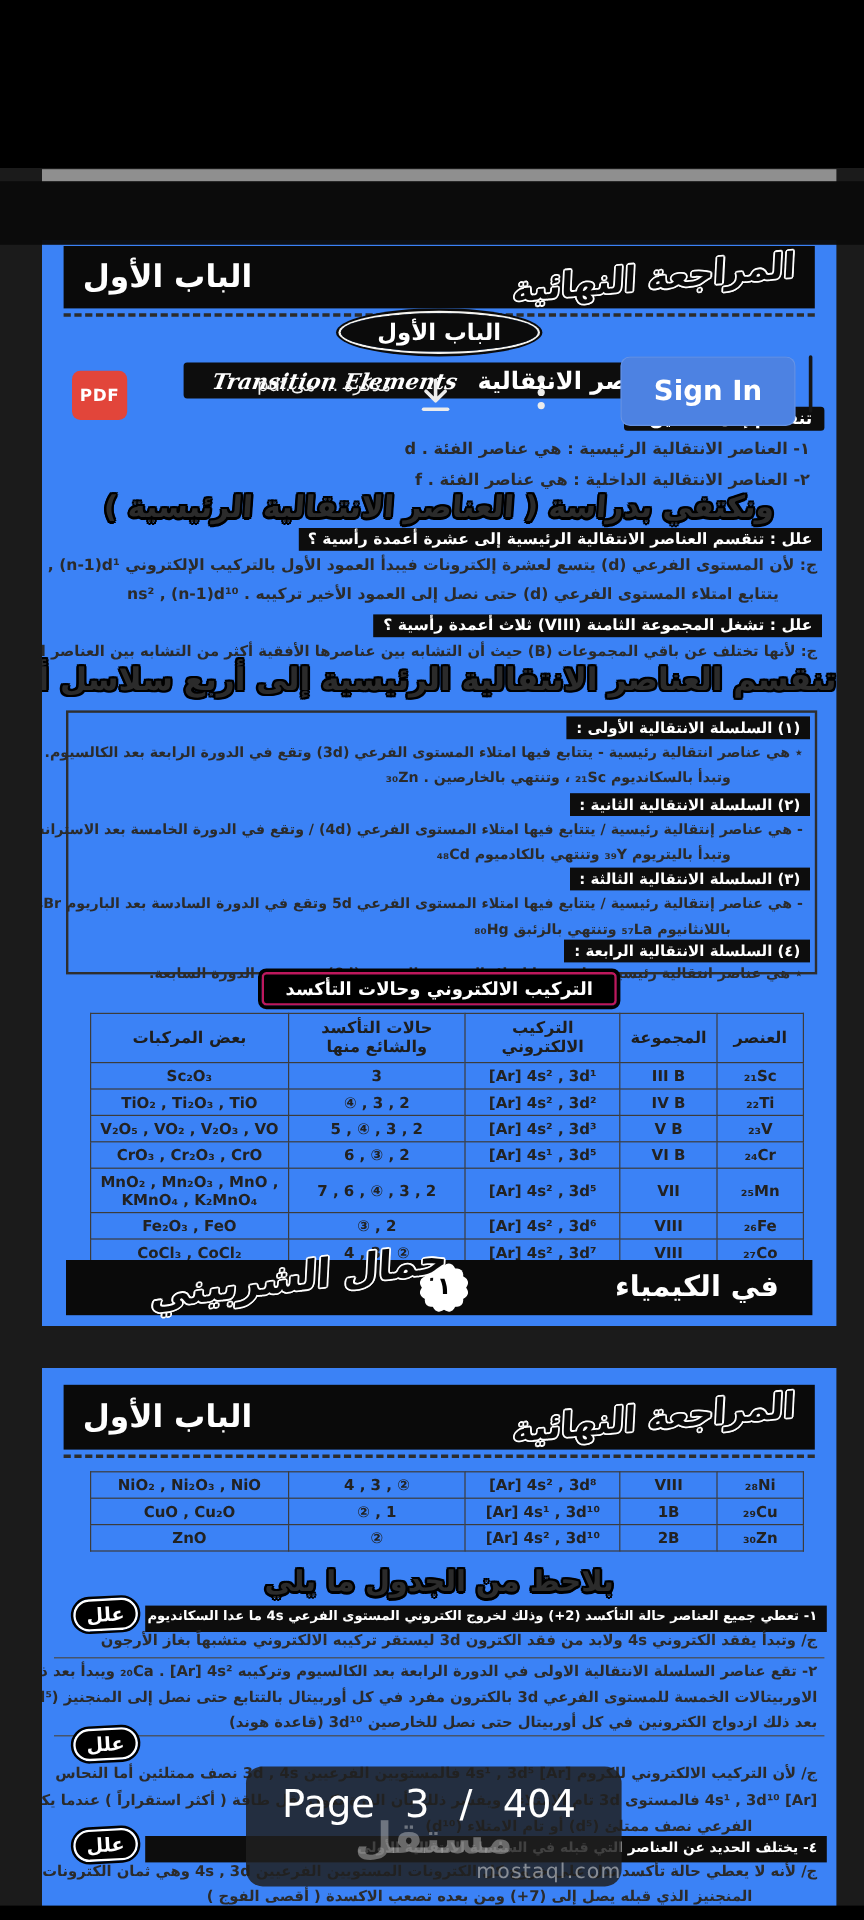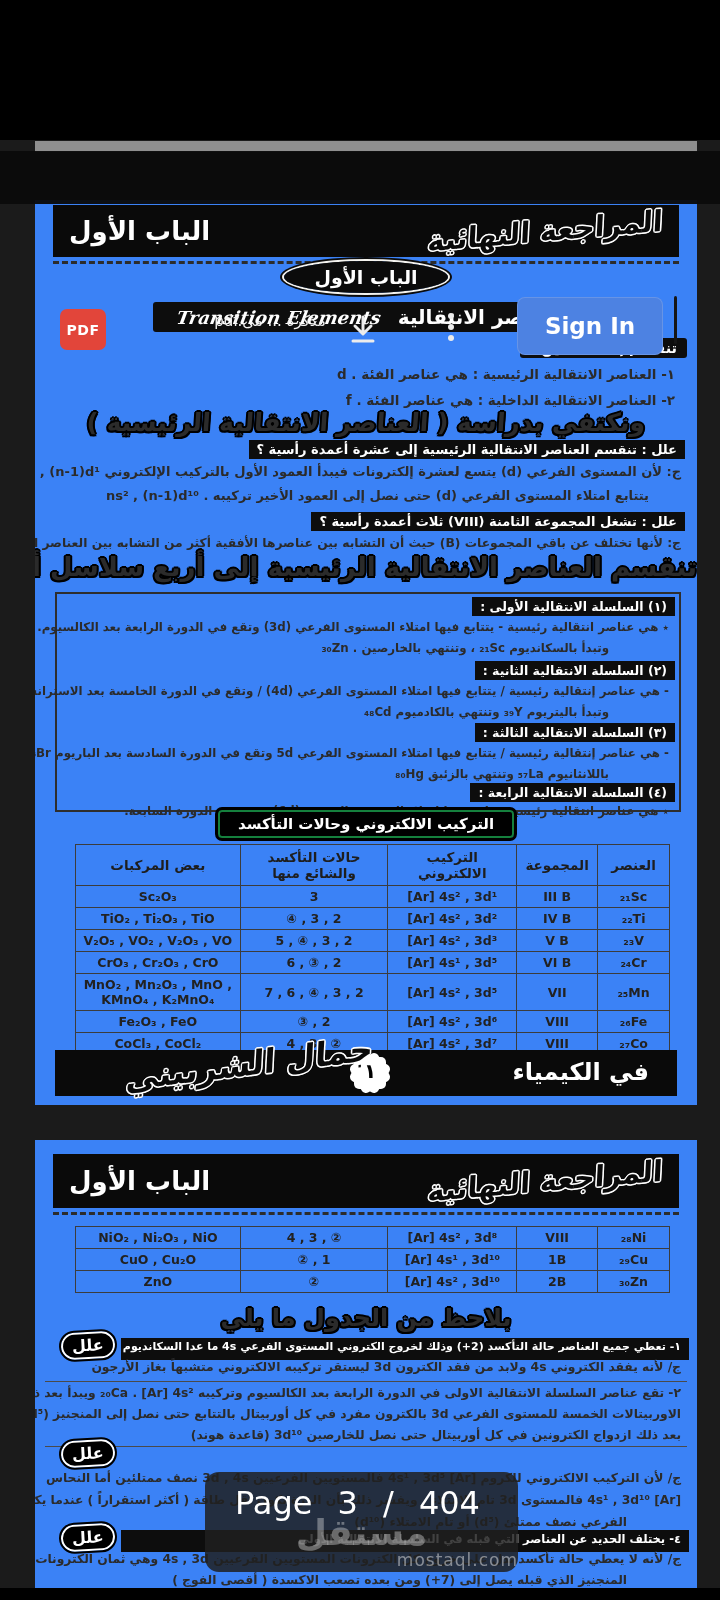--- a/index.html
+++ b/index.html
@@ -51,21 +51,21 @@
   .secbox{position:absolute;border:2px solid #2e2e2e;}
   .qbar{position:absolute;background:#0d0d0d;color:#fff;font-weight:700;direction:rtl;text-align:right;
         padding:2px 8px;white-space:nowrap;overflow:hidden;}
   .ellal{position:absolute;background:#000;color:#fff;font-weight:800;font-size:16px;padding:2px 9px;
          border:2px solid #fff;outline:2px solid #000;border-radius:14px;transform:rotate(-3deg);}
   table{border-collapse:collapse;direction:rtl;}
   th,td{border:1.6px solid #3c3c3c;text-align:center;vertical-align:middle;}
   th{font-size:13.5px;font-weight:800;padding:4px 2px;color:#1e1e1e;margin-top:21px;}
   td{font-size:12.5px;font-weight:600;padding:3px 3px;direction:ltr;color:#222;}
   .tblbadge{background:#000;color:#fff;font-weight:800;font-size:15px;padding:3px 18px;
-            border:2px solid #15803d;outline:3px solid #000;border-radius:4px;}
+            border:2px solid #be185d;outline:3px solid #000;border-radius:4px;}
   .footerbar{position:absolute;background:#0a0a0a;}
   .script{font-weight:800;font-size:33px;color:#0a0a0a;transform:rotate(-7deg) skewX(-10deg);
         text-shadow:1.5px 0 0 #fff,-1.5px 0 0 #fff,0 1.5px 0 #fff,0 -1.5px 0 #fff,1px 1px 0 #fff,-1px -1px 0 #fff,-1px 1px 0 #fff,1px -1px 0 #fff;}
   .star{position:absolute;width:46px;height:46px;}
   .star i{position:absolute;left:7px;top:7px;width:32px;height:32px;background:#fff;border-radius:5px;}
   .star i.r30{transform:rotate(30deg);} .star i.r60{transform:rotate(60deg);}
   .star span{position:absolute;left:0;top:9px;width:46px;text-align:center;color:#000;font-weight:800;font-size:20px;}
   .rule{position:absolute;border-top:1.6px solid #4a4a4a;}
   
   .pgov{position:absolute;left:205px;top:1472px;width:313px;height:100px;background:rgba(32,32,32,.85);
@@ -286,21 +286,21 @@
             <td>②</td>
             <td>ZnO</td>
           </tr>
         </tbody>
     </table>
 
     <div class="ln ctr out-w" style="top:164px;font-size:24px">بلاحظ من الجدول ما يلي</div>
 
     <span class="ellal" style="left:26px;top:192px">علل</span>
     <div class="qbar" style="left:86px;right:8px;top:198px;height:18px;font-size:11px">١- تعطي جميع العناصر حالة التأكسد (2+) وذلك لخروج الكتروني المستوى الفرعي 4s ما عدا السكانديوم ( 3+ فقط)</div>
-    <div class="ln" style="right:16px;top:220px;font-size:12.3px">ج/ لأنه يفقد الكتروني 4s ولابد من فقد الكترون 3d ليستقر تركيبه الالكتروني متشبهاً بغاز الأرجون</div>
+    <div class="ln" style="right:16px;top:220px;font-size:12.3px">ج/ وتبدأ يفقد الكتروني 4s ولابد من فقد الكترون 3d ليستقر تركيبه الالكتروني متشبهاً بغاز الأرجون</div>
     <div class="rule" style="left:10px;right:10px;top:241px"></div>
 
     <div class="ln" style="right:16px;top:246px;font-size:12.3px">٢- تقع عناصر السلسلة الانتقالية الاولى في الدورة الرابعة بعد الكالسيوم وتركيبه ₂₀Ca . [Ar] 4s² ويبدأ بعد ذلك امتلاء</div>
     <div class="ln" style="right:16px;top:267px;font-size:12.3px">الاوربيتالات الخمسة للمستوى الفرعي 3d بالكترون مفرد في كل أوربيتال بالتتابع حتى نصل إلى المنجنيز (3d⁵) ثم يتوالى</div>
     <div class="ln" style="right:16px;top:288px;font-size:12.3px">بعد ذلك ازدواج الكترونين في كل أوربيتال حتى نصل للخارصين 3d¹⁰ (قاعدة هوند)</div>
     <div class="rule" style="left:10px;right:10px;top:306px"></div>
 
     <span class="ellal" style="left:26px;top:300px">علل</span>
     <div class="ln" style="right:16px;top:331px;font-size:12.3px">ج/ لأن التركيب الالكتروني للكروم [Ar] 4s¹ , 3d⁵ فالمستويين الفرعيين 3d , 4s نصف ممتلئين أما النحاس</div>
     <div class="ln" style="right:16px;top:353px;font-size:12.3px">[Ar] 4s¹ , 3d¹⁰ فالمستوى 3d تام الامتلاء ، ويفسر ذلك بأن الذرة تكون أقل طاقة ( أكثر استقراراً ) عندما يكون المستوى</div>

